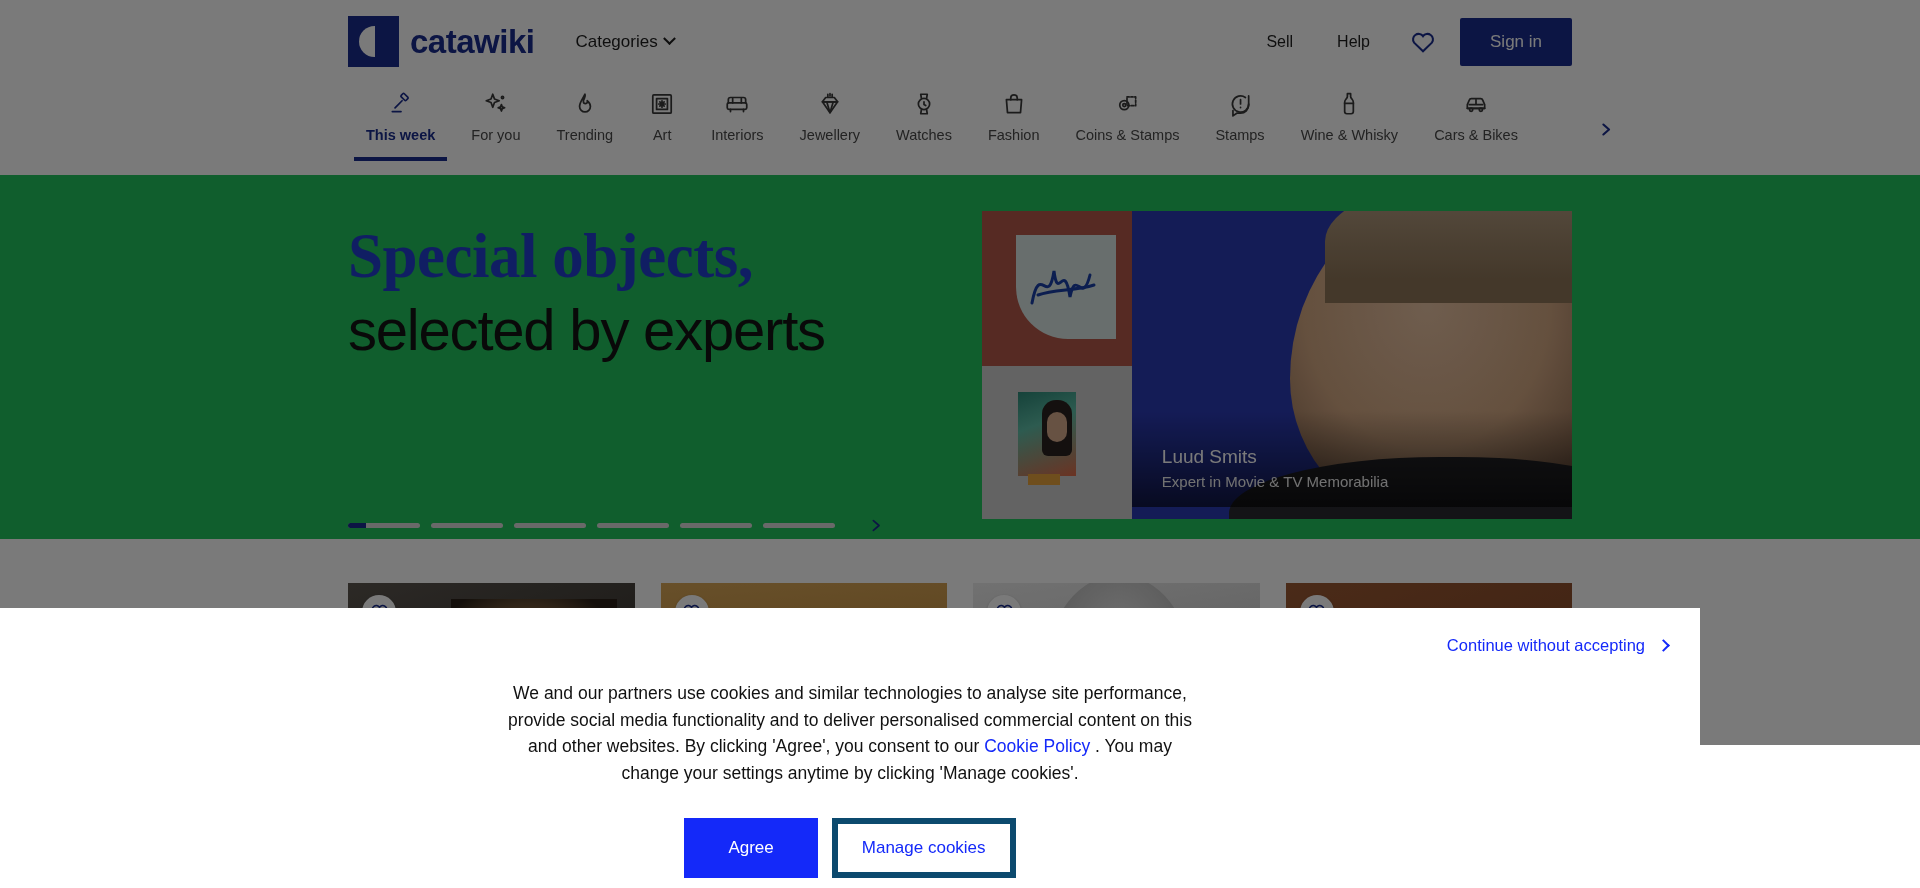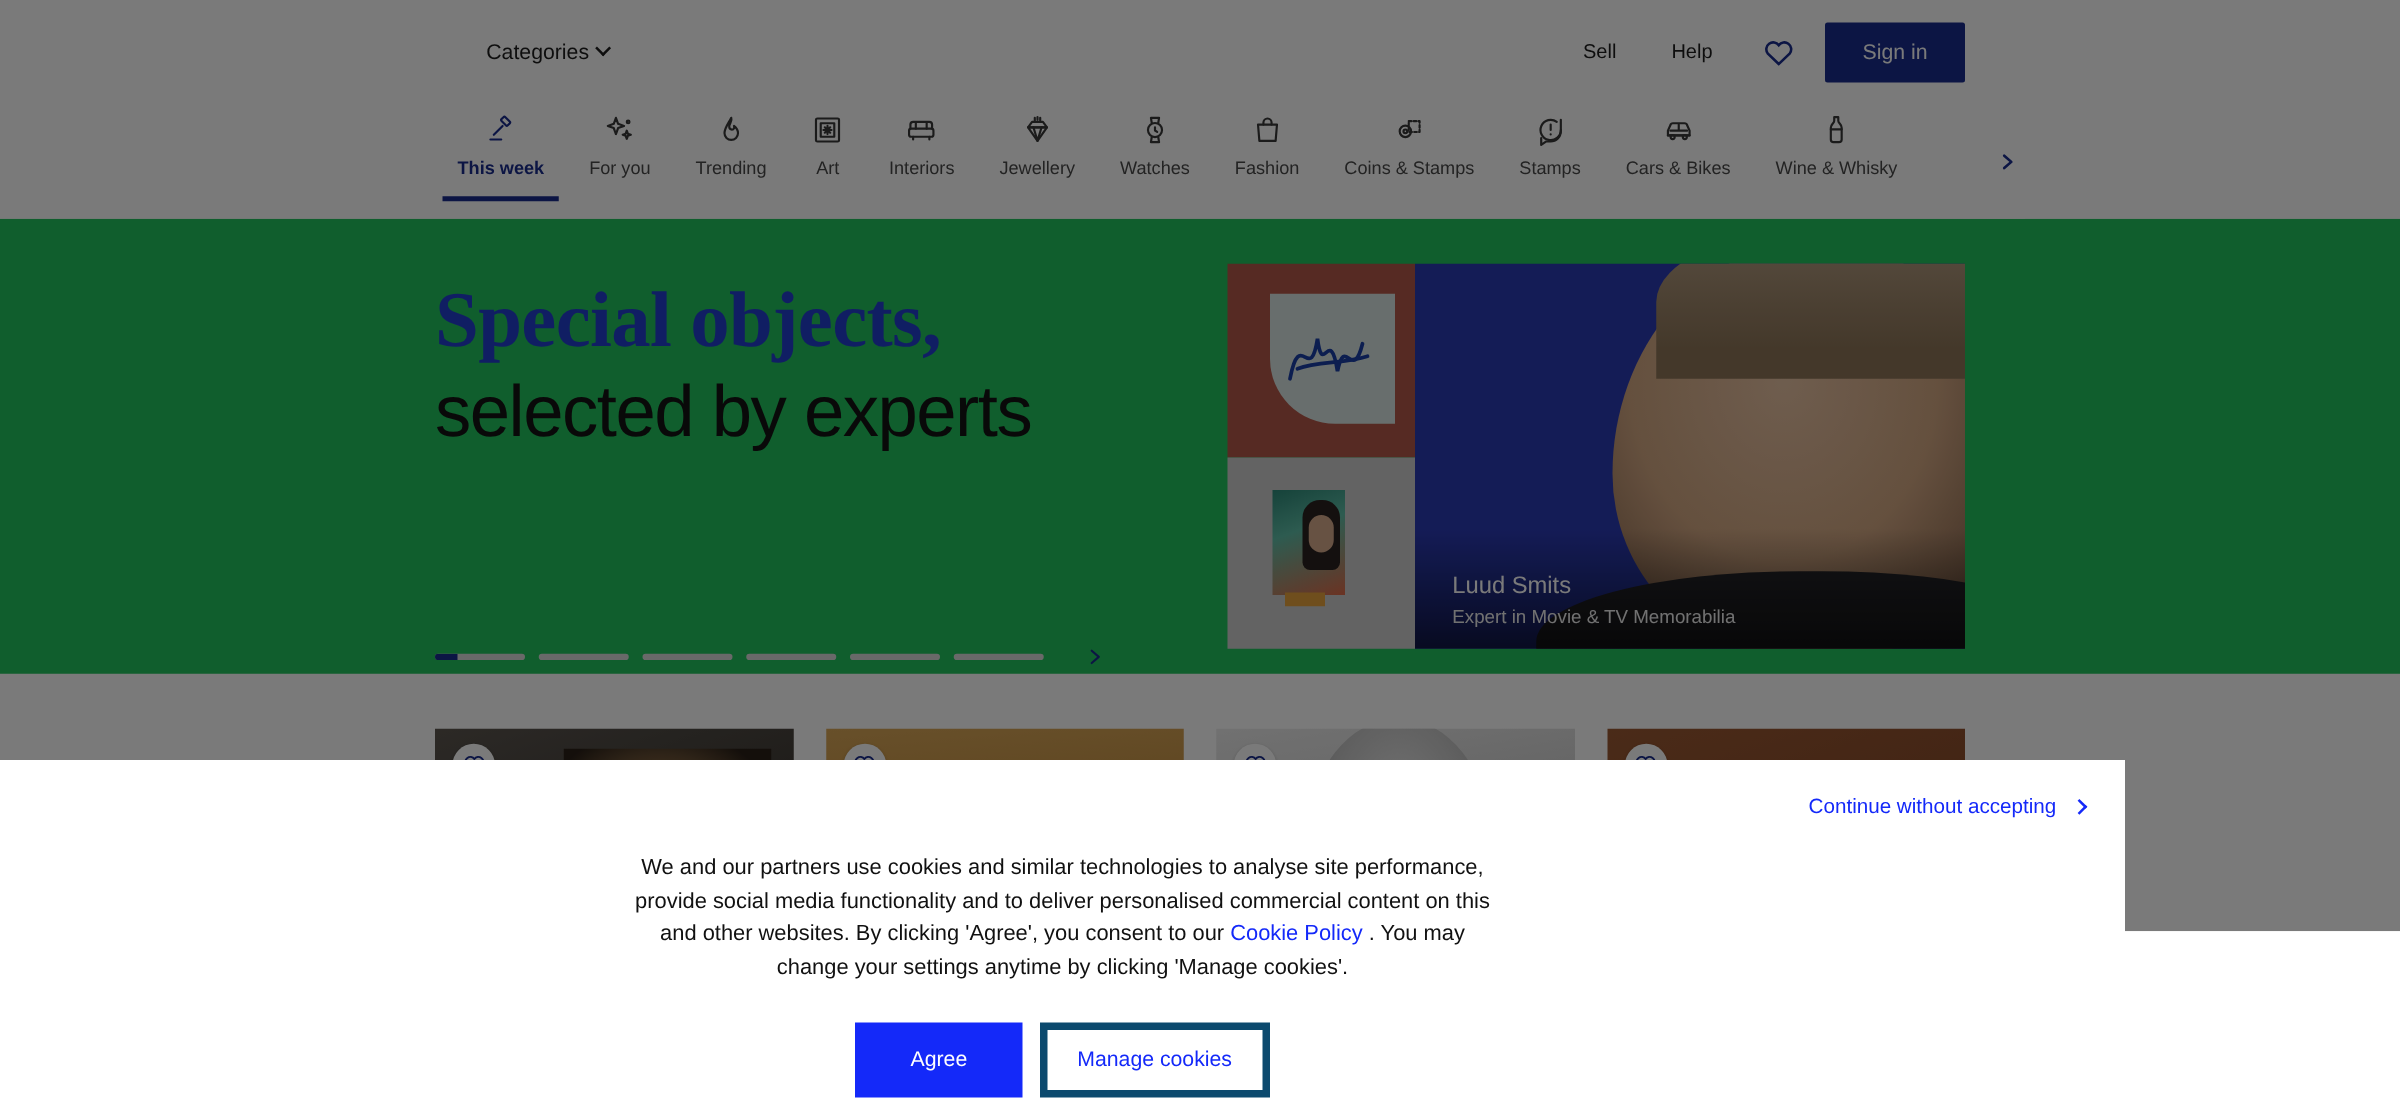--- a/index.html
+++ b/index.html
@@ -209,21 +209,21 @@
   .hair-big {
     position:absolute; left:44%; top:-10%; width:66%; height:40%;
     background: linear-gradient(180deg,#BBA489 0%, #8E7659 80%);
     border-radius: 50% 50% 0 0;
   }
   .shoulder {
     position:absolute; left:22%; bottom:-18%; width:100%; height:38%;
     background:#2B2B30; border-radius: 48% 48% 0 0;
   }
   .expert-cap {
-    position:absolute; left:0; right:0; bottom:0; height:96px;
+    position:absolute; left:0; right:0; bottom:12px; height:96px;
     background: linear-gradient(to top, rgba(0,0,0,0.62), rgba(0,0,0,0));
     padding: 0 0 14px 30px;
     display:flex; flex-direction:column; justify-content:flex-end;
     z-index: 4;
   }
   .expert-name { color:#fff; font-size:19px; line-height:1.5; }
   .expert-role { color:#EDEDED; font-size:15px; line-height:1.45; }
 
   
   .cardrow {
@@ -296,20 +296,24 @@
   }
 </style>
 </head>
 <body>
 
 <div id="root">
 
   <div class="page">
 
     <div class="header">
+      <div class="logo-wrap">
+        <div class="logo-mark"></div>
+        <div class="logo-word">catawiki</div>
+      </div>
 
       <div class="categories-btn">
         <span>Categories</span>
         <span class="chev-d"></span>
       </div>
 
 
       <div class="hdr-right">
         <div class="hdr-link">Sell</div>
         <div class="hdr-link">Help</div>
@@ -418,37 +422,37 @@
                 <path d="M20 12a7.5 7.5 0 1 1-3-6"></path>
                 <path d="M20 4.5v8.5a7.5 7.5 0 0 1-7.5 7.5H9l-3.5 2.5V18"></path>
                 <path d="M12.5 8v4M12.5 15.2v.1"></path>
               </svg>
             </span>
             <span class="lbl">Stamps</span>
           </div>
           <div class="cat">
             <span class="ico">
               <svg width="26" height="26" viewBox="0 0 24 24" fill="none" stroke="#3a3a3a" stroke-width="1.6" stroke-linecap="round" stroke-linejoin="round">
+                <path d="M10.5 2.5h3v2.6c0 1 .6 1.6 1.2 2.3.7.8 1.3 1.6 1.3 3V19a2 2 0 0 1-2 2H10a2 2 0 0 1-2-2V10.4c0-1.4.6-2.2 1.3-3 .6-.7 1.2-1.3 1.2-2.3z"></path>
+                <path d="M8 11.5h8"></path>
+              </svg>
+            </span>
+            <span class="lbl">Wine &amp; Whisky</span>
+          </div>
+          <div class="cat">
+            <span class="ico">
+              <svg width="26" height="26" viewBox="0 0 24 24" fill="none" stroke="#3a3a3a" stroke-width="1.6" stroke-linecap="round" stroke-linejoin="round">
                 <path d="M4 16v-3.5l1.8-4A2 2 0 0 1 7.7 7h8.6a2 2 0 0 1 1.9 1.5l1.8 4V16z"></path>
                 <path d="M4 16h16"></path>
                 <circle cx="7.5" cy="17.2" r="1.5"></circle>
                 <circle cx="16.5" cy="17.2" r="1.5"></circle>
                 <path d="M12 8v4.5M5.8 12.5h12.4"></path>
               </svg>
             </span>
             <span class="lbl">Cars &amp; Bikes</span>
-          </div>
-          <div class="cat">
-            <span class="ico">
-              <svg width="26" height="26" viewBox="0 0 24 24" fill="none" stroke="#3a3a3a" stroke-width="1.6" stroke-linecap="round" stroke-linejoin="round">
-                <path d="M10.5 2.5h3v2.6c0 1 .6 1.6 1.2 2.3.7.8 1.3 1.6 1.3 3V19a2 2 0 0 1-2 2H10a2 2 0 0 1-2-2V10.4c0-1.4.6-2.2 1.3-3 .6-.7 1.2-1.3 1.2-2.3z"></path>
-                <path d="M8 11.5h8"></path>
-              </svg>
-            </span>
-            <span class="lbl">Wine &amp; Whisky</span>
           </div>
         </div>
       <div class="catnav-fade"></div>
       <div class="catnav-next">
         <svg width="17" height="17" viewBox="0 0 24 24" fill="none" stroke="#1A2D8E" stroke-width="3">
           <polyline points="9,5 17,12 9,19" stroke-linecap="round" stroke-linejoin="round"></polyline>
         </svg>
       </div>
     </div>
 

